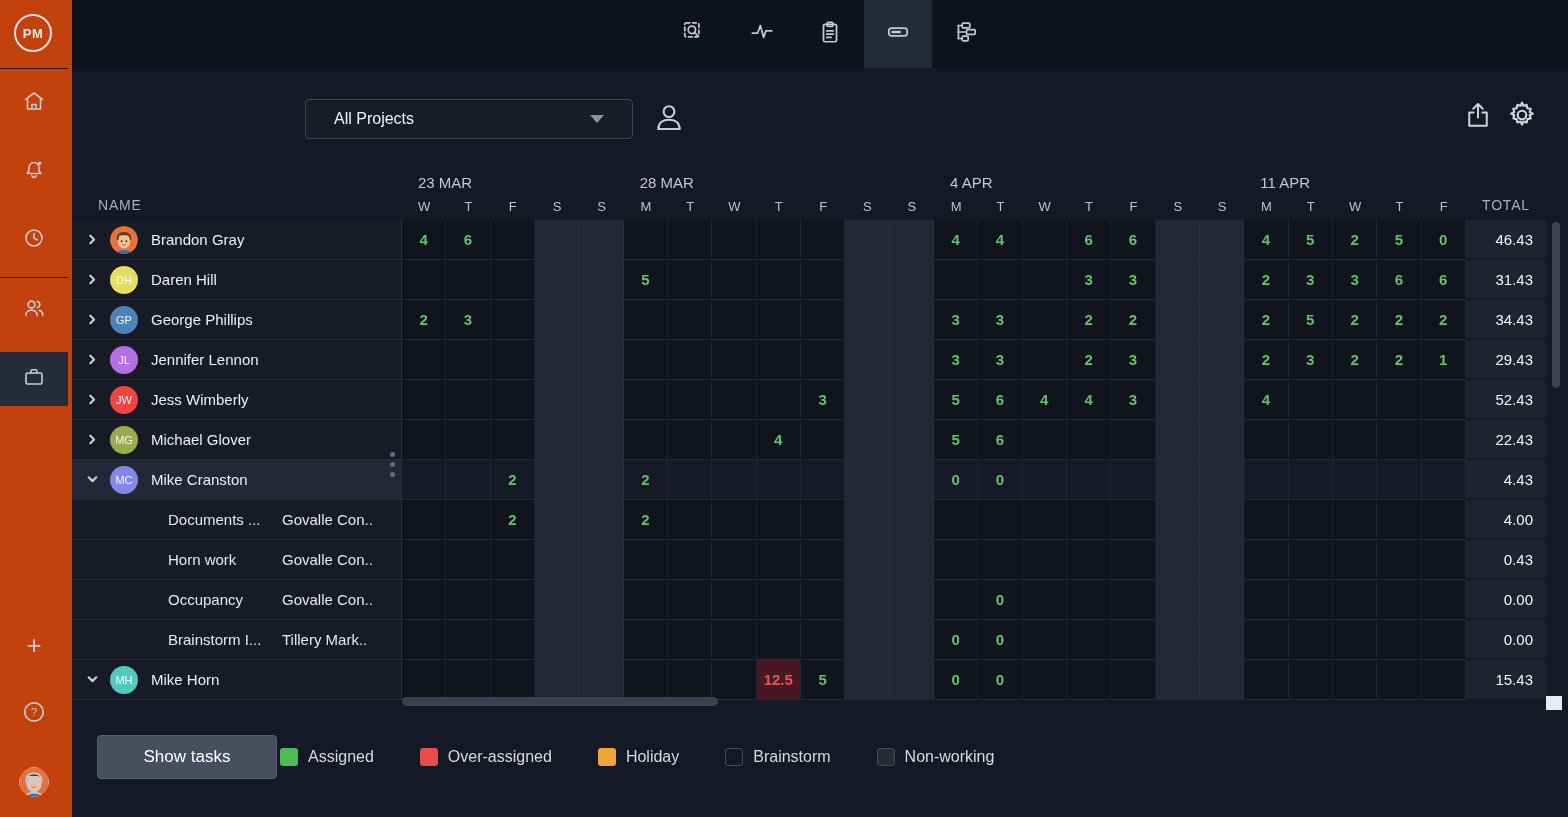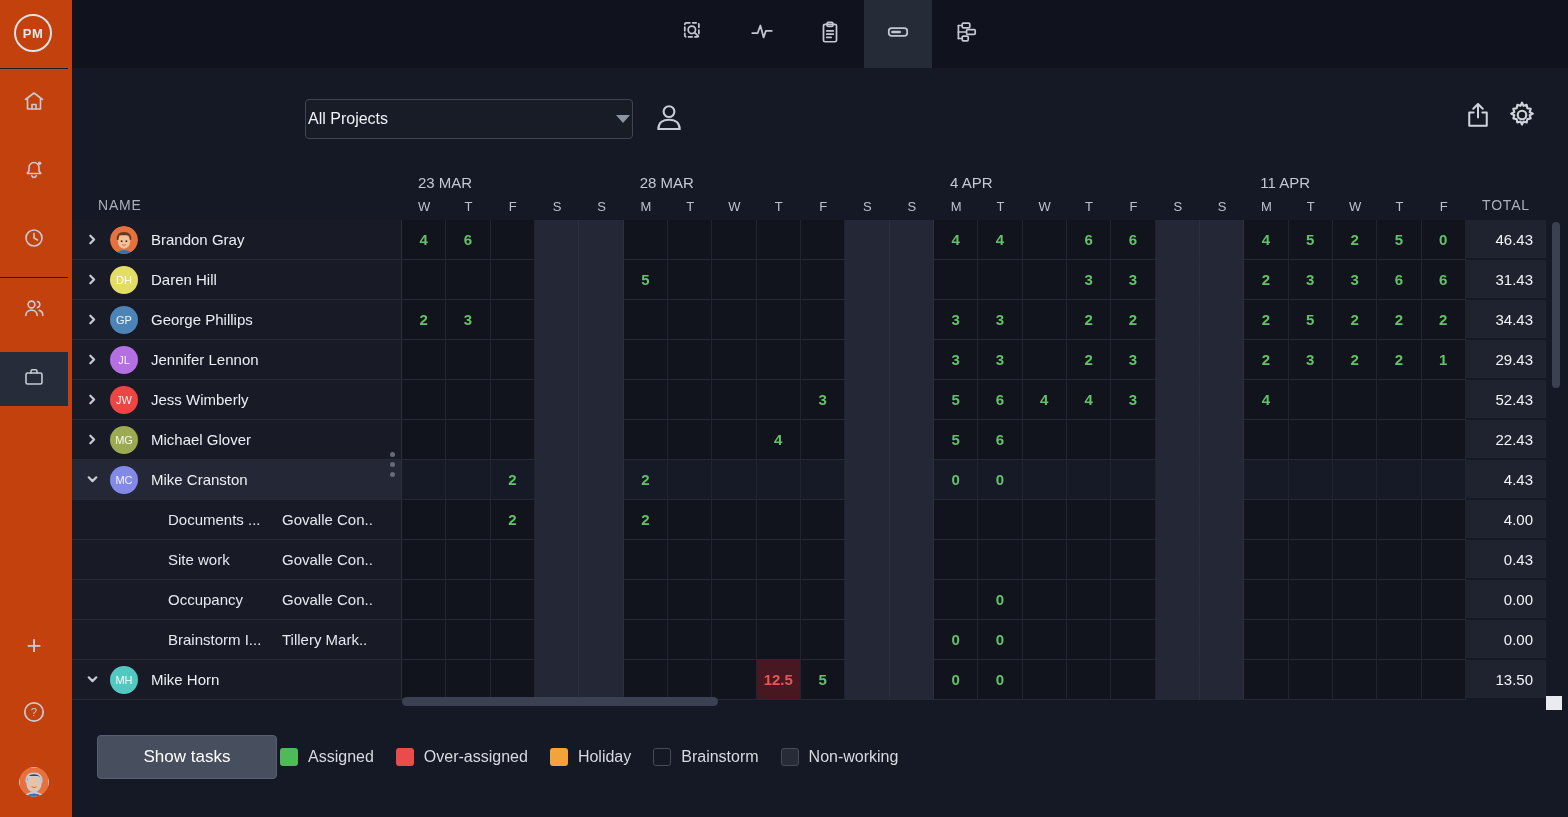--- a/index.html
+++ b/index.html
@@ -26,21 +26,21 @@
   .tab svg { stroke:#c3c8d2; fill:none; stroke-width:1.6; stroke-linecap:round; stroke-linejoin:round; }
 
   
   .content { position:absolute; left:68px; top:68px; width:1500px; height:749px; background:#151825; }
 
   .btn-fromtoday { position:absolute; left:37px; top:31px; width:188px; height:40px; background:#474e5d;
     border:1px solid #575f70; border-radius:4px; color:#fff; font-size:16px; display:flex; align-items:center;
     justify-content:center; gap:10px; cursor:pointer; }
   .select-projects { position:absolute; left:237px; top:31px; width:328px; height:40px; background:#181c27;
     border:1px solid #3e4553; border-radius:4px; color:#f0f2f6; font-size:16px; display:flex; align-items:center;
-    padding:0 2px; cursor:pointer; }
+    padding:0 28px; cursor:pointer; }
   .select-projects .caret { margin-left:auto; width:0; height:0; border-left:7px solid transparent;
     border-right:7px solid transparent; border-top:8px solid #8d94a1; }
   .person-btn { position:absolute; left:582px; top:32px; width:38px; height:38px; display:flex; align-items:center; justify-content:center; cursor:pointer; }
   .person-btn svg { stroke:#c6cbd5; fill:none; stroke-width:1.5; }
   .search { position:absolute; left:1095px; top:32px; width:284px; height:38px; border:1px solid #454c59;
     border-radius:19px; display:flex; align-items:center; padding:0 12px; gap:8px; }
   .search svg { stroke:#cfd3dc; fill:none; stroke-width:1.7; }
   .search input { background:transparent; border:none; outline:none; color:#dfe2e8; font-size:16px; width:200px;
     font-family:"Liberation Sans", sans-serif; }
   .search input::placeholder { color:#aab0bc; }
@@ -87,21 +87,21 @@
   .drag-handle i { width:5px; height:5px; border-radius:50%; background:#646b7a; }
 
   .hscroll { position:absolute; left:334px; top:629px; width:316px; height:9px; background:#3b4150; border-radius:5px; cursor:pointer; }
   .vscroll { position:absolute; left:1484px; top:154px; width:8px; height:166px; background:#3b4150; border-radius:4px; cursor:pointer; }
   .corner { position:absolute; left:1478px; top:628px; width:16px; height:14px; background:#e9ebef; }
 
   
   .btn-showtasks { position:absolute; left:29px; top:667px; width:180px; height:44px; background:#474e5d;
     border:1px solid #575f70; border-radius:4px; color:#fff; font-size:17px; display:flex; align-items:center;
     justify-content:center; cursor:pointer; }
-  .legend { position:absolute; left:212px; top:667px; height:44px; display:flex; align-items:center; gap:22px; }
+  .legend { position:absolute; left:212px; top:667px; height:44px; display:flex; align-items:center; gap:46px; }
   .leg-item { display:flex; align-items:center; gap:10px; }
   .swatch { width:18px; height:18px; border-radius:3px; }
   .leg-label { color:#d7dae0; font-size:16px; }
 </style>
 </head>
 <body>
 
 <div class="stage">
 
   <div class="topbar">
@@ -735,21 +735,21 @@
             <div class="cell"></div>
             <div class="cell"></div>
             <div class="cell"></div>
             <div class="cell"></div>
             <div class="cell"></div>
           </div>
           <div class="total-cell">4.00</div>
         </div>
         <div class="grow">
           <div class="name-cell">
-            <span class="tname">Site work</span>
+            <span class="tname">Horn work</span>
             <span class="tproj">Govalle Con..</span>
           </div>
           <div class="cells">
             <div class="cell"></div>
             <div class="cell"></div>
             <div class="cell"></div>
             <div class="cell wk"></div>
             <div class="cell wk"></div>
             <div class="cell"></div>
             <div class="cell"></div>
@@ -882,21 +882,21 @@
             <div class="cell"></div>
             <div class="cell"></div>
             <div class="cell wk"></div>
             <div class="cell wk"></div>
             <div class="cell"></div>
             <div class="cell"></div>
             <div class="cell"></div>
             <div class="cell"></div>
             <div class="cell"></div>
           </div>
-          <div class="total-cell">13.50</div>
+          <div class="total-cell">15.43</div>
         </div>
       </div>
 
     <div class="drag-handle">
         <i></i>
         <i></i>
         <i></i>
       </div>
     <div class="hscroll"></div>
     <div class="vscroll"></div>

